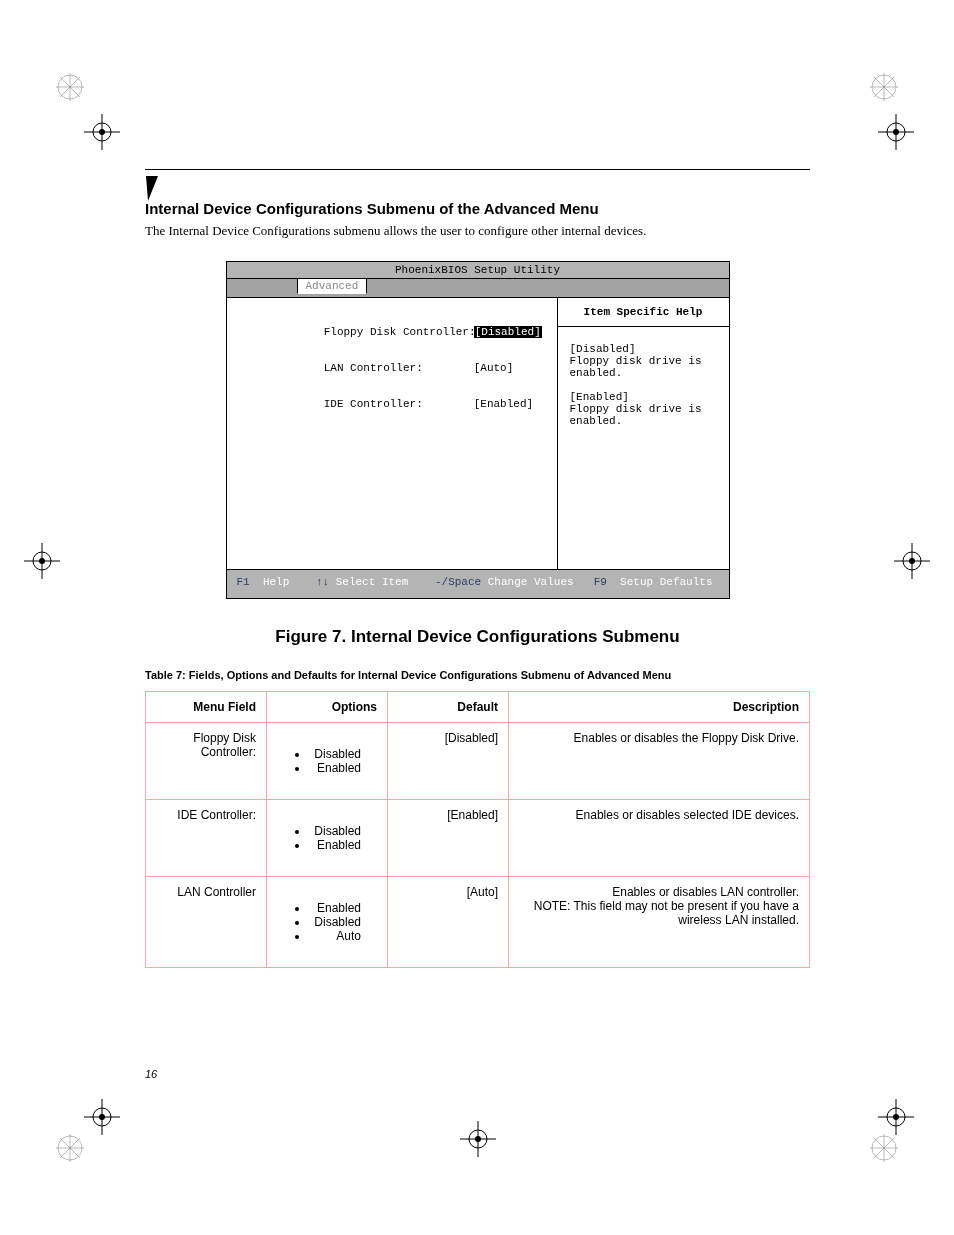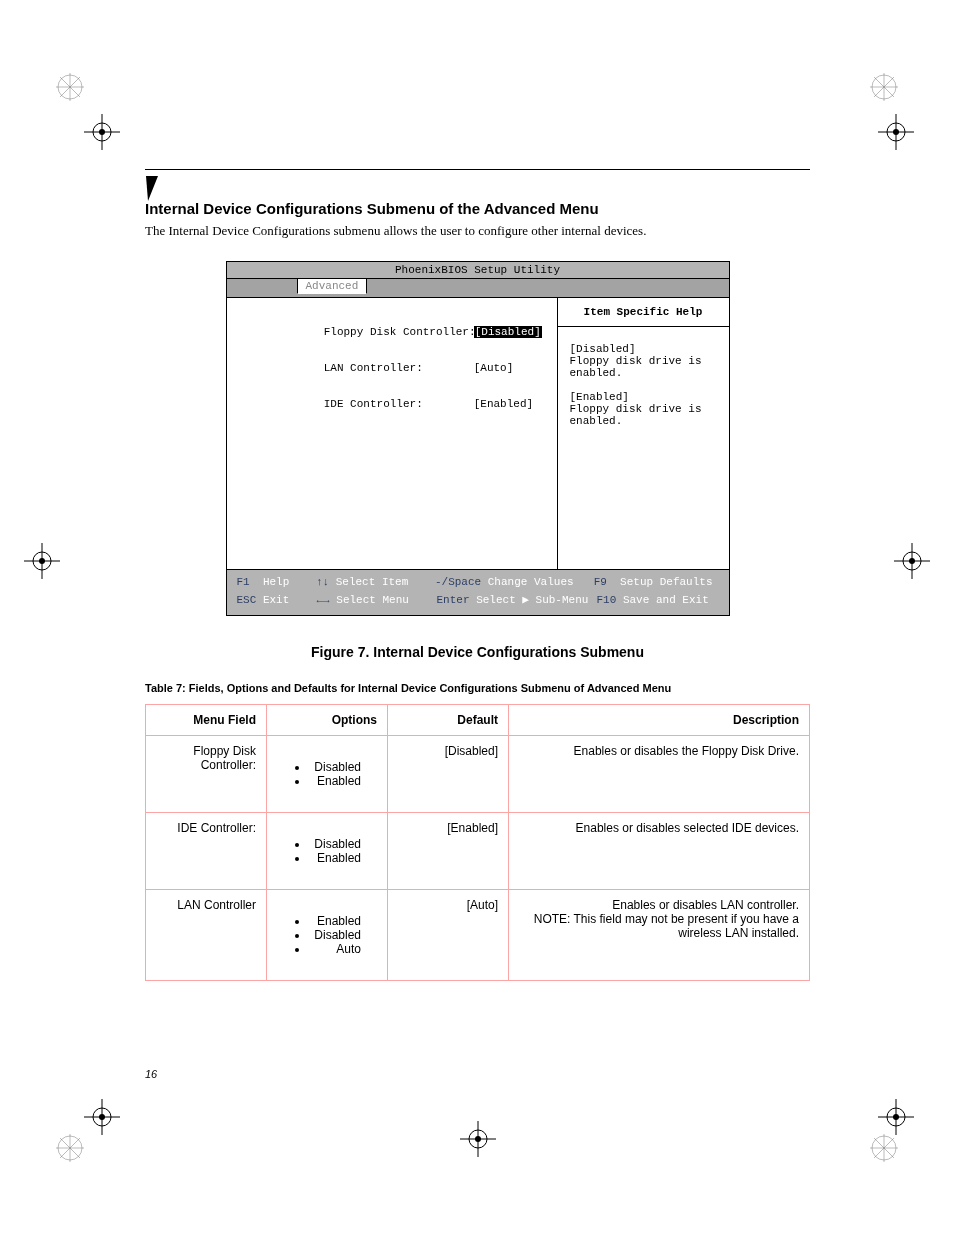--- a/index.html
+++ b/index.html
@@ -136,21 +136,21 @@
     padding: 4px 16px 6px 10px;
     line-height: 1.6;
   }
   .bios-footer .fk { color: #2c3e66; }
   .foot-row { display:flex; }
   .foot-cell { white-space: pre; }
 
   .figcaption {
     font-family: "Trebuchet MS", Arial, sans-serif;
     font-weight: bold;
-    font-size: 14px;
+    font-size: 17px;
     text-align: center;
     margin: 28px 0 22px 0;
   }
   .table-caption {
     font-family: "Trebuchet MS", Arial, sans-serif;
     font-weight: bold;
     font-size: 11px;
     margin: 0 0 10px 0;
   }
 
@@ -335,26 +335,20 @@
           <div>enabled.</div>
         </div>
       </div>
     </div>
     <div class="bios-footer">
       <div class="foot-row">
         <span class="foot-cell" style="width:80px"><span class="fk">F1</span>  <span>Help</span></span>
         <span class="foot-cell" style="width:120px"><span class="fk">↑↓</span> <span>Select Item</span></span>
         <span class="foot-cell" style="width:160px"><span class="fk">-/Space</span> <span>Change Values</span></span>
         <span class="foot-cell"><span class="fk">F9</span>  <span>Setup Defaults</span></span>
-      </div>
-      <div class="foot-row">
-        <span class="foot-cell" style="width:80px"><span class="fk">ESC</span> <span>Exit</span></span>
-        <span class="foot-cell" style="width:120px"><span class="fk">←→</span> <span>Select Menu</span></span>
-        <span class="foot-cell" style="width:160px"><span class="fk">Enter</span> <span>Select ▶ Sub-Menu</span></span>
-        <span class="foot-cell"><span class="fk">F10</span> <span>Save and Exit</span></span>
       </div>
     </div>
   </div>
 
   <div class="figcaption">Figure 7.  Internal Device Configurations Submenu</div>
 
   <div class="table-caption">Table 7: Fields, Options and Defaults for Internal Device Configurations Submenu of Advanced Menu</div>
 
   <table class="fields">
     <thead>

